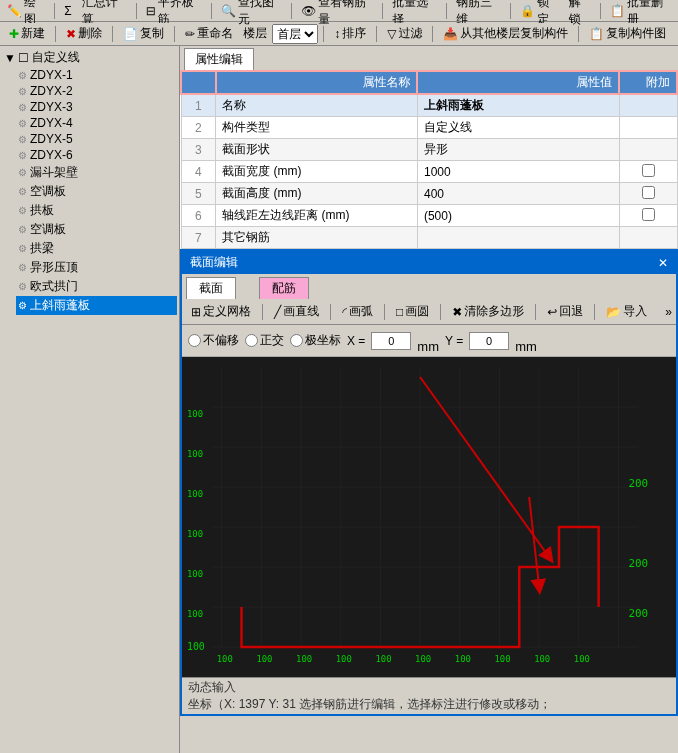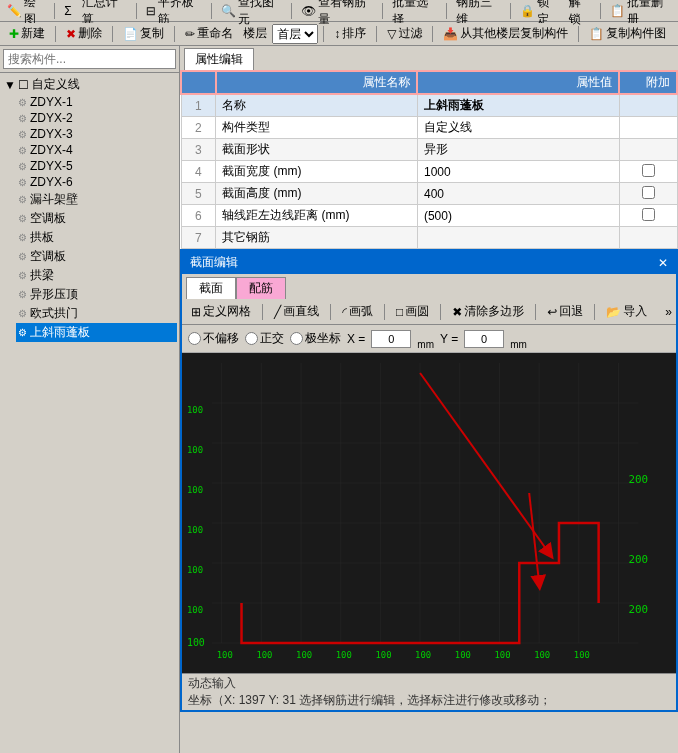--- a/index.html
+++ b/index.html
@@ -159,20 +159,21 @@
       padding: 3px 8px;
       font-size: 12px;
       display: flex;
       align-items: center;
       justify-content: space-between;
     }
     .section-tabs {
       display: flex;
       padding: 3px 4px 0;
       background: #d4d0c8;
+      gap: 23px;
     }
     .section-tab {
       padding: 2px 12px;
       border: 1px solid #888;
       border-bottom: none;
       background: #f9a8d4;
       cursor: pointer;
       font-size: 12px;
     }
     .section-tab.active { background: white; }
@@ -206,21 +207,21 @@
       background: #d4d0c8;
       border-bottom: 1px solid #aaa;
     }
     .radio-item { display: flex; align-items: center; gap: 2px; cursor: pointer; }
     .coord-label { font-size: 12px; }
     .coord-input {
       width: 40px; height: 18px; font-size: 11px;
       border: 1px solid #888; text-align: center;
       background: white;
     }
-    .coord-unit { font-size: 10px; margin-top: 12px; }
+    .coord-unit { font-size: 13px; margin-top: 12px; }
 
     
     .drawing-area {
       background: #1a1a1a;
       position: relative;
       overflow: hidden;
     }
 
     
     .status-bar {
@@ -337,23 +338,20 @@
   <span class="toolbar-sep"></span>
   <span class="toolbar2-btn">
     <span>📋</span>
     <span>复制构件图</span>
   </span>
 </div>
 
 <div class="main-area">
 
   <div class="sidebar">
-    <div class="search-box">
-      <input type="text" placeholder="搜索构件..." style="">
-    </div>
     <div class="tree-area">
 
       <div class="tree-root">
         <span style="margin-right:2px;">▼</span>
         <span style="margin-right:3px;">☐</span>
         <span>自定义线</span>
       </div>
       <div class="tree-indent">
         <div class="tree-item">
           <span class="cog-icon">⚙</span>

